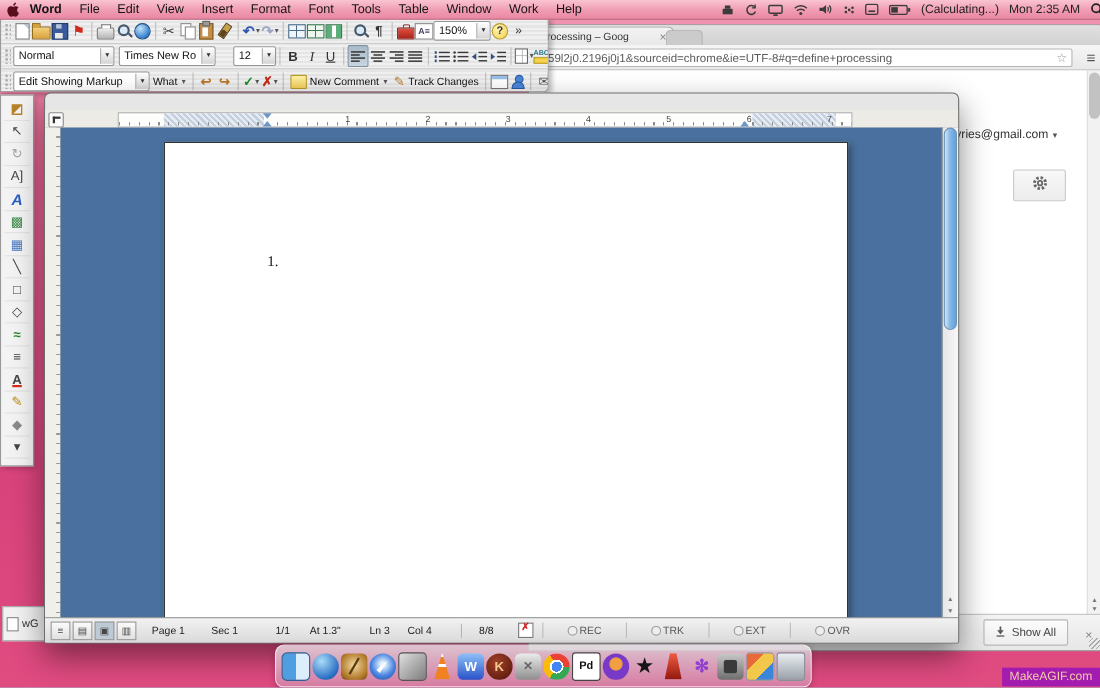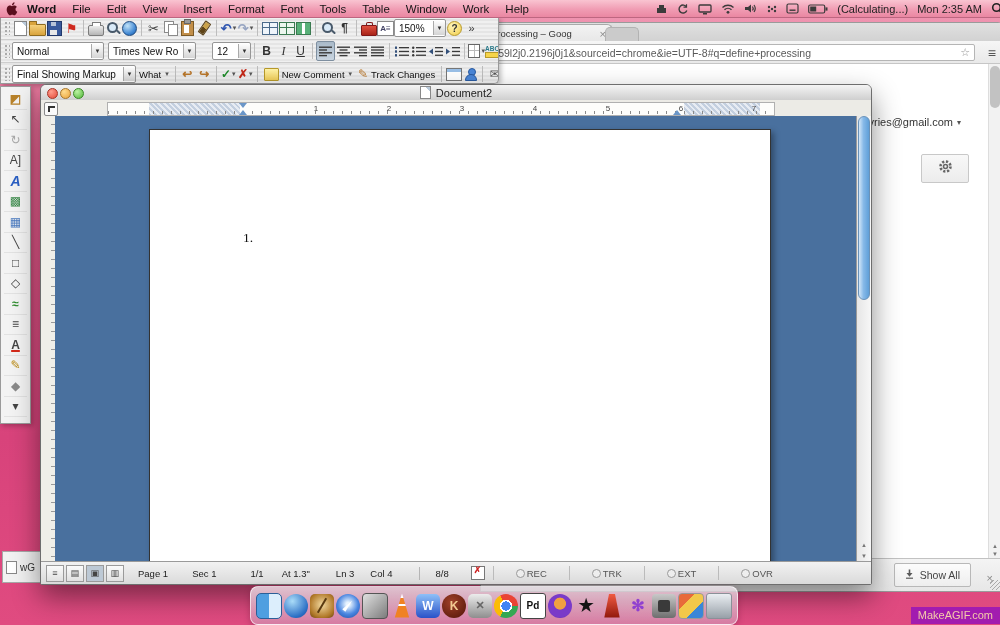--- a/index.html
+++ b/index.html
@@ -532,21 +532,21 @@
         <span class="i-hl"></span>
       </span>
     <span class="tbi mini-arrow">
         <span class="i-fc"></span>
       </span>
   </div>
 
   <div class="trow">
     <span class="grip"></span>
     <span class="dd" style="width:118px">
-      <span>Final Showing Markup</span>
+      <span>Edit Showing Markup</span>
       <span class="da"></span>
     </span>
     <span class="tbtn mini-arrow">
       <span>What</span>
     </span>
     <span class="sep"></span>
     <span class="tbi g-prevchg"></span>
     <span class="tbi g-nextchg"></span>
     <span class="sep"></span>
     <span class="tbi g-accept mini-arrow"></span>
@@ -586,27 +586,20 @@
   <span class="dbi">◇</span>
   <span class="dbi">≈</span>
   <span class="dbi">≡</span>
   <span class="dbi">A</span>
   <span class="dbi">✎</span>
   <span class="dbi">◆</span>
   <span class="dbi">▾</span>
 </div>
 
 <div id="docwin">
-  <div id="d-title">
-    <span class="tl" id="tl-close"></span>
-    <span class="tl" id="tl-min"></span>
-    <span class="tl" id="tl-zoom"></span>
-    <span class="dicon"></span>
-    <span>Document2</span>
-  </div>
   <div id="d-ruler">
     <span id="tabsel"></span>
     <div id="rband">
       <span class="hatch" id="hatchL"></span>
       <span class="hatch" id="hatchR"></span>
       <span class="ticks"></span>
       <span class="rn" style="left:208px">1</span>
       <span class="rn" style="left:281px">2</span>
       <span class="rn" style="left:354px">3</span>
       <span class="rn" style="left:427px">4</span>

